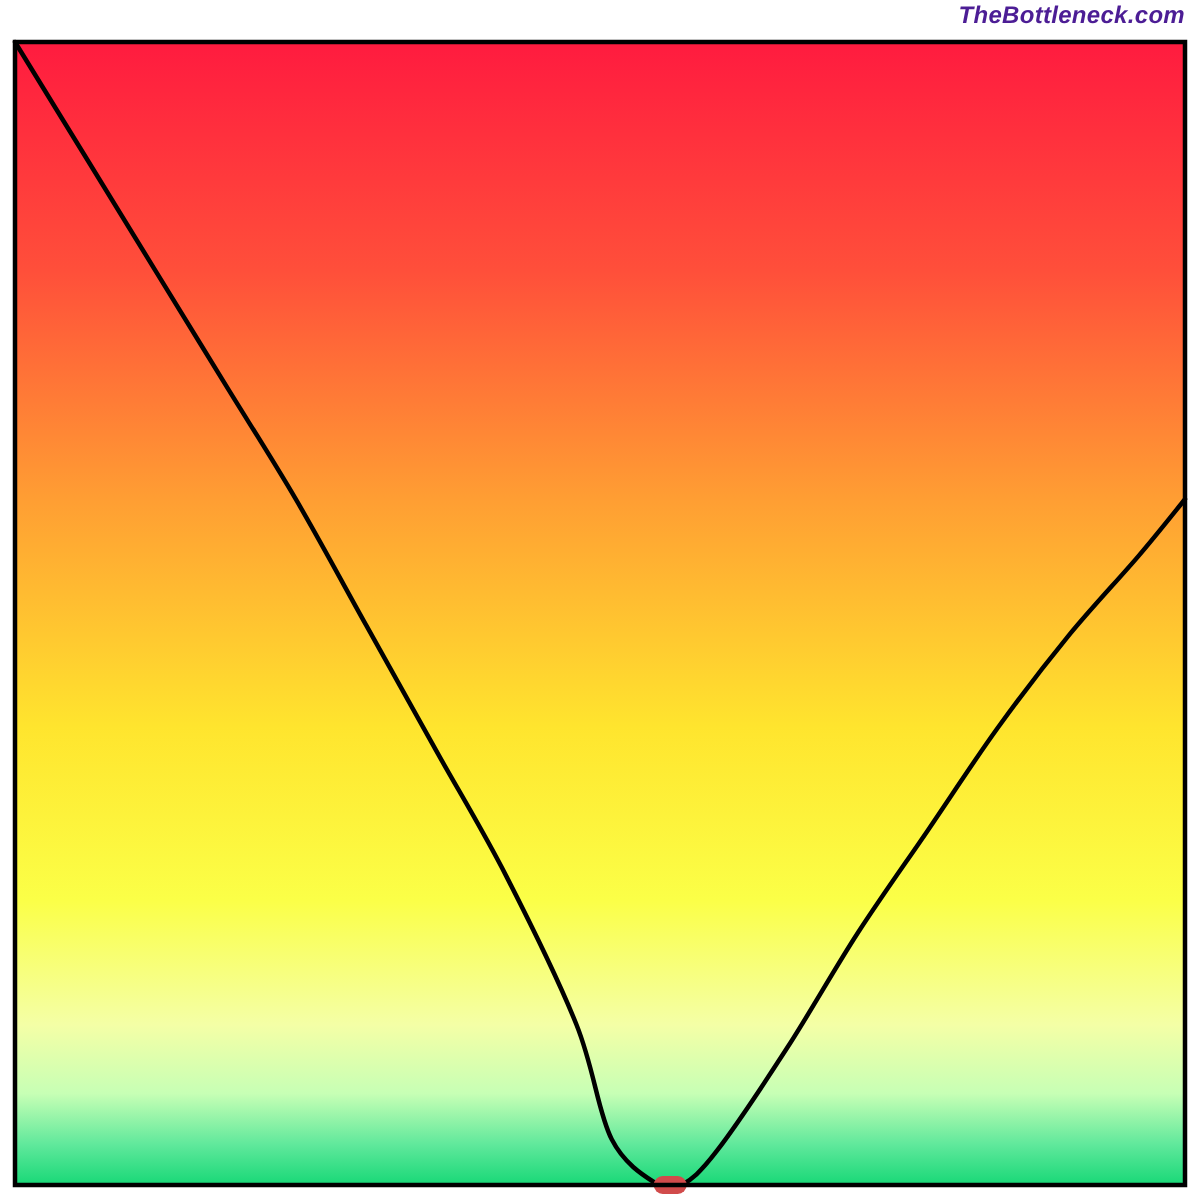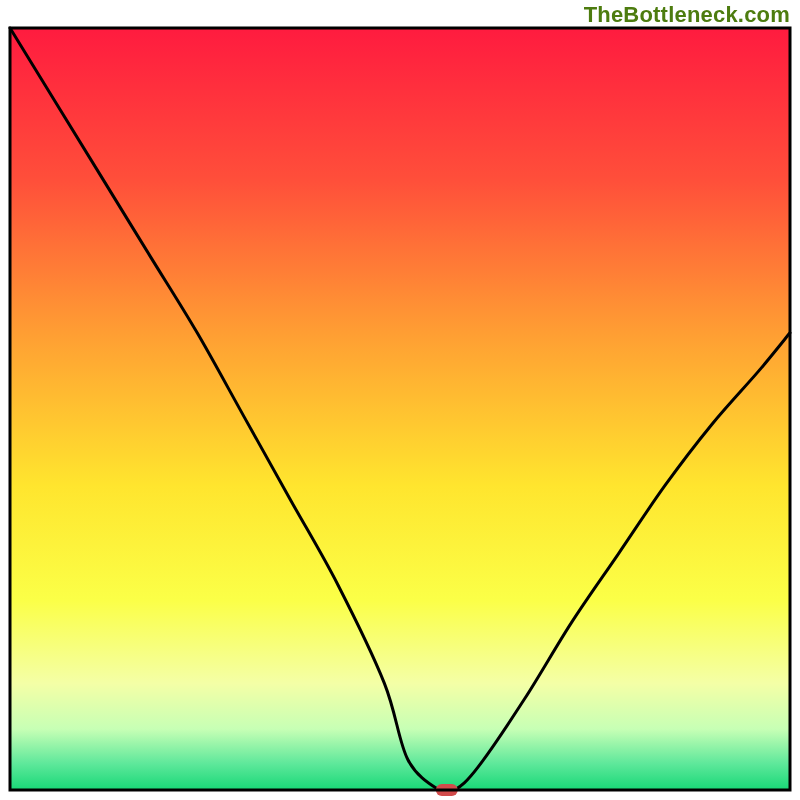--- a/index.html
+++ b/index.html
@@ -13,26 +13,27 @@
   }
   .container {
     position: relative;
     width: 800px;
     height: 800px;
   }
   .watermark {
     position: absolute;
     top: 2px;
     right: 10px;
-    font-size: 22px;
+    font-size: 16px;
     font-weight: 600;
-    color: #4d7c0f;
+    color: #4c1d95;
     letter-spacing: 0.2px;
     z-index: 10;
     user-select: none;
+    font-style: italic;
   }
   svg {
     display: block;
   }
 </style>
 </head>
 <body>
 
 <div class="container">
   <div class="watermark">TheBottleneck.com</div>

